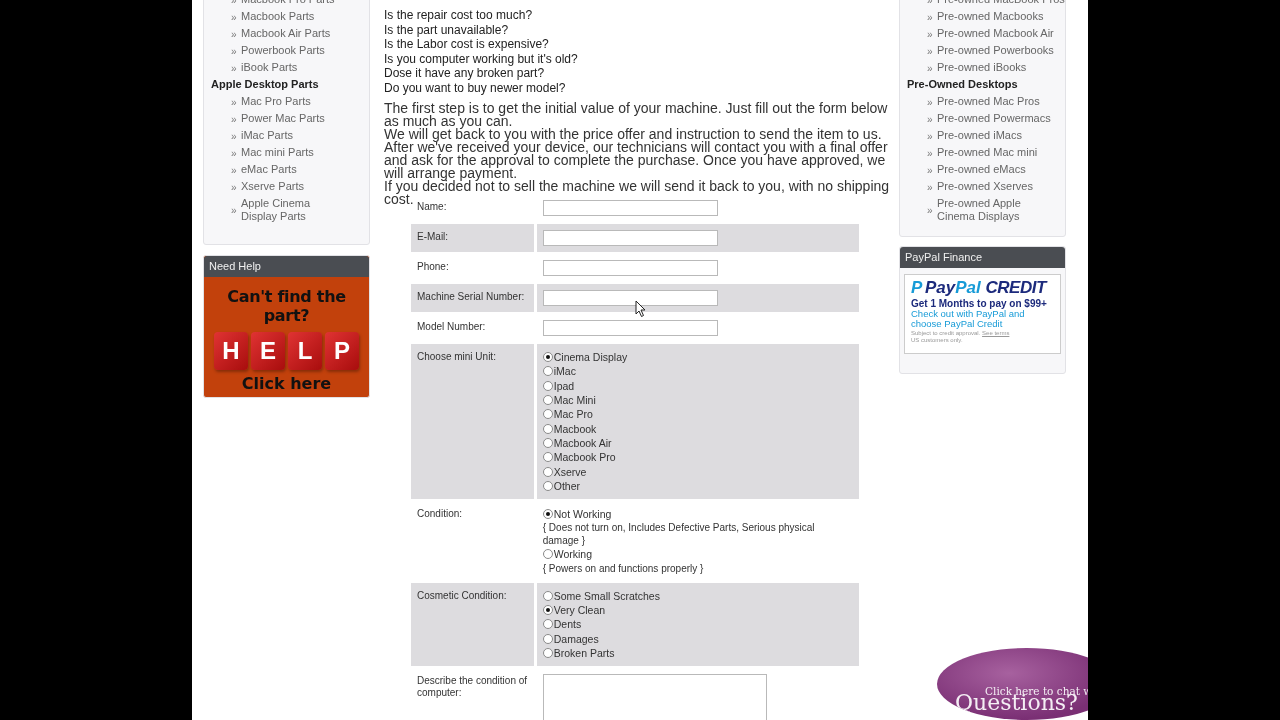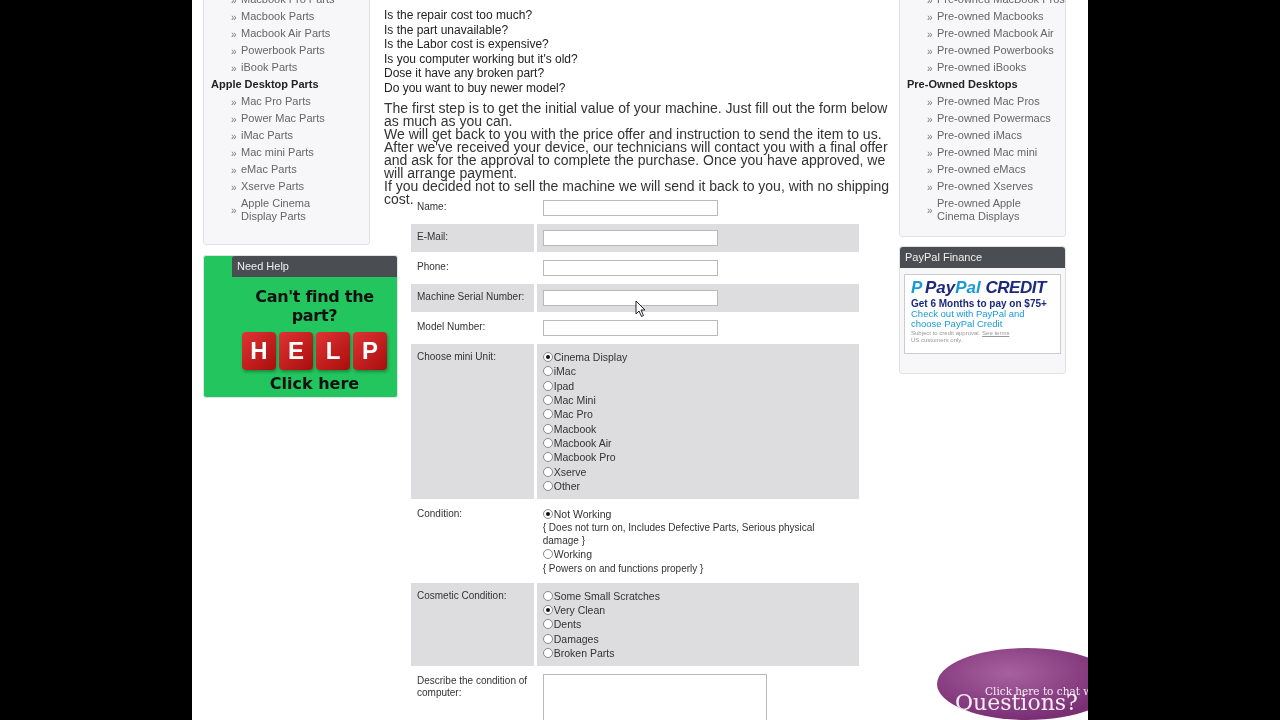--- a/index.html
+++ b/index.html
@@ -31,21 +31,21 @@
     position:absolute; left:27px; top:3px; font-size:10px; color:#777;
   }
   .cat-item .label { display:block; padding-left:11px; }
   .cat-item.multi { padding-bottom:4px; }
   .cat-item.multi .bullet { top:9px; }
 
   .widget-head {
     background:#4a4d52; color:#f0f0f0; font-size:11px; height:21px;
     line-height:21px; padding-left:5px; border-radius:3px 3px 0 0;
   }
-  .help-box { left:11px; top:255px; width:165px; height:141px; background:#22c55e;padding-left:28px; }
+  .help-box { left:11px; top:255px; width:165px; height:141px; background:#c2410c; }
   .help-ad { text-align:center; padding-top:10px; }
   .help-ad .t1 { font-size:16px; font-weight:bold; color:#111; font-family:"DejaVu Sans", sans-serif; letter-spacing:-0.3px; }
   .help-ad .cubes { display:flex; justify-content:center; gap:3px; margin-top:7px; }
   .cube {
     width:34px; height:38px; background:linear-gradient(135deg,#e03333,#a80d0d);
     color:#fff; font-size:24px; font-weight:bold; line-height:38px; text-align:center;
     border-radius:4px; box-shadow:1px 2px 3px rgba(0,0,0,.3);
   }
   .help-ad .t2 { font-size:16px; font-weight:bold; color:#111; margin-top:4px; font-family:"DejaVu Sans", sans-serif; }
 
@@ -224,21 +224,21 @@
     <div class="cat-item multi" style="width:160px;">
         <span class="bullet">»</span>
         <span class="label">Pre-owned Apple Cinema Displays</span>
       </div>
   </div>
 
   <div class="box paypal-box">
     <div class="widget-head">PayPal Finance</div>
     <div class="paypal-ad">
       <div class="pp-logo"><span class="p-icon">P</span><span>Pay</span><span class="pal">Pal</span> <span class="credit">CREDIT</span></div>
-      <div class="pp-l1">Get 6 Months to pay on $75+</div>
+      <div class="pp-l1">Get 1 Months to pay on $99+</div>
       <div class="pp-l2">Check out with PayPal and choose PayPal Credit</div>
       <div class="pp-l3"><span>Subject to credit approval.</span> <u>See terms</u><br><span>US customers only.</span></div>
     </div>
   </div>
 
   <div class="main">
     <div class="questions">
       <div>Is the repair cost too much?</div>
       <div>Is the part unavailable?</div>
       <div>Is the Labor cost is expensive?</div>

